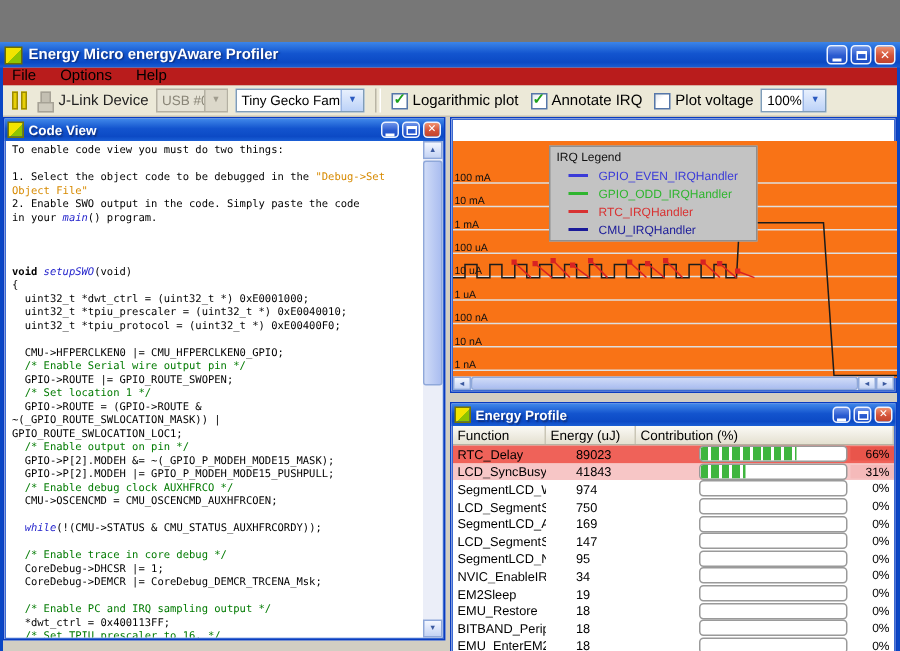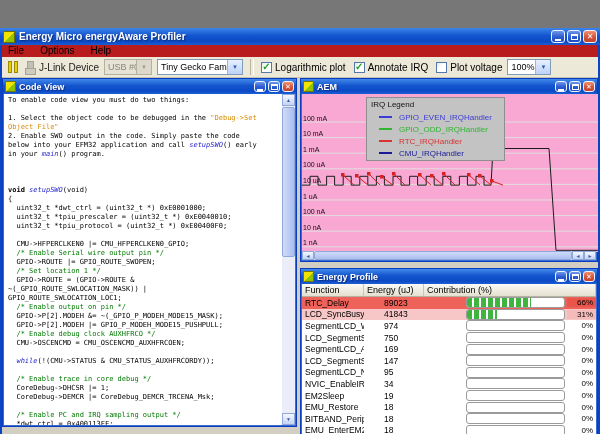--- a/index.html
+++ b/index.html
@@ -77,21 +77,21 @@
   .sbtn{background:linear-gradient(180deg,#f4f7ff,#c4d3f4);border:1px solid #8fa8da;color:#3c5aa0;
      display:flex;align-items:center;justify-content:center;font-size:5px;box-sizing:border-box;cursor:pointer;}
   .vscroll .sbtn{width:13px;height:12px;}
   .hscroll .sbtn{width:12px;height:9px;flex:none;}
   .vthumb{position:absolute;left:0;width:13px;background:linear-gradient(90deg,#cfdbf7,#aabdf0);
      border:1px solid #8fa8da;border-radius:2px;box-sizing:border-box;cursor:pointer;}
   .hthumb{flex:1;background:linear-gradient(180deg,#cfdbf7,#aabdf0);border:1px solid #8fa8da;
      border-radius:2px;box-sizing:border-box;cursor:pointer;}
 
   
-  .plot-wrap{position:absolute;left:1px;top:15px;width:296px;height:158px;background:#f9a8d4;overflow:hidden;}
+  .plot-wrap{position:absolute;left:1px;top:15px;width:296px;height:158px;background:#f97316;overflow:hidden;}
   .legend{position:absolute;left:64px;top:3px;width:139px;height:64px;background:#c3c3c3;
      border:1px solid #8f8f8f;box-sizing:border-box;padding:2px 4px;z-index:5;}
   .legend .lg-title{font-size:8px;color:#111;margin-bottom:2px;}
   .lg-entry{display:flex;align-items:center;height:12px;gap:7px;padding-left:8px;}
   .lg-dash{width:13px;height:2px;flex:none;}
   .lg-label{font-size:8px;white-space:nowrap;}
 
   
   .ep-body{position:absolute;left:1px;right:1px;top:15px;bottom:1px;background:#fff;overflow:hidden;}
   .ep-head{display:flex;height:12px;background:linear-gradient(180deg,#fbfaf6,#e4e0d0);
@@ -193,21 +193,20 @@
           </span>
           <span class="wbtn close">✕</span>
         </span>
     </div>
     <div class="code-body" id="code-body">
         <div class="code-line"><span>To enable code view you must do two things:</span></div>
         <div class="code-line">&nbsp;</div>
         <div class="code-line"><span>1. Select the object code to be debugged in the </span><span class="o">"Debug-&gt;Set</span></div>
         <div class="code-line"><span class="o">Object File"</span></div>
         <div class="code-line"><span>2. Enable SWO output in the code. Simply paste the code</span></div>
-        <div class="code-line"><span>below into your EFM32 application and call </span><span class="b">setupSWO</span><span>() early</span></div>
         <div class="code-line"><span>in your </span><span class="b">main</span><span>() program.</span></div>
         <div class="code-line">&nbsp;</div>
         <div class="code-line">&nbsp;</div>
         <div class="code-line">&nbsp;</div>
         <div class="code-line"><span class="k">void </span><span class="b">setupSWO</span><span>(void)</span></div>
         <div class="code-line"><span>{</span></div>
         <div class="code-line"><span>  uint32_t *dwt_ctrl = (uint32_t *) 0xE0001000;</span></div>
         <div class="code-line"><span>  uint32_t *tpiu_prescaler = (uint32_t *) 0xE0040010;</span></div>
         <div class="code-line"><span>  uint32_t *tpiu_protocol = (uint32_t *) 0xE00400F0;</span></div>
         <div class="code-line">&nbsp;</div>
@@ -236,33 +235,20 @@
         <div class="code-line"><span>  *tpiu_prescaler = 0xf;</span></div>
       </div>
     <div class="vscroll">
       <div class="sbtn" style="position:absolute;top:0;">▲</div>
       <div class="vthumb" style="top:13px;height:150px;"></div>
       <div class="sbtn" style="position:absolute;bottom:0;">▼</div>
     </div>
   </div>
 
   <div class="win" style="left:300px;top:50px;width:298px;height:184px;">
-    <div class="tbar">
-      <span class="tico"></span>
-      <span class="ttext">AEM</span>
-      <span class="wbtns" style="display:flex;">
-          <span class="wbtn ">
-            <i class="g-min"></i>
-          </span>
-          <span class="wbtn ">
-            <i class="g-max"></i>
-          </span>
-          <span class="wbtn close">✕</span>
-        </span>
-    </div>
     <div class="plot-wrap">
       <div id="aem-svg" style="position:absolute;inset:0;"><svg width="296" height="158" xmlns="http://www.w3.org/2000/svg">
             <line x1="0" y1="28.0" x2="296" y2="28.0" stroke="#dedede" stroke-width="1"></line>
             <text x="1" y="26.5" font-size="7" font-family="Liberation Sans,sans-serif" fill="#111">100 mA</text>
             <line x1="0" y1="43.6" x2="296" y2="43.6" stroke="#dedede" stroke-width="1"></line>
             <text x="1" y="42.1" font-size="7" font-family="Liberation Sans,sans-serif" fill="#111">10 mA</text>
             <line x1="0" y1="59.2" x2="296" y2="59.2" stroke="#dedede" stroke-width="1"></line>
             <text x="1" y="57.7" font-size="7" font-family="Liberation Sans,sans-serif" fill="#111">1 mA</text>
             <line x1="0" y1="74.8" x2="296" y2="74.8" stroke="#dedede" stroke-width="1"></line>
             <text x="1" y="73.3" font-size="7" font-family="Liberation Sans,sans-serif" fill="#111">100 uA</text>

